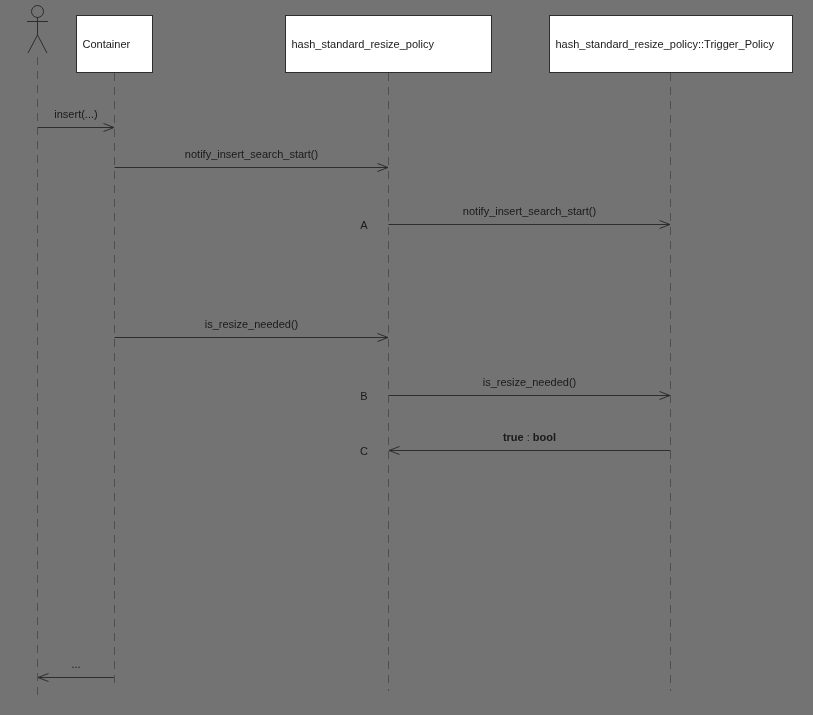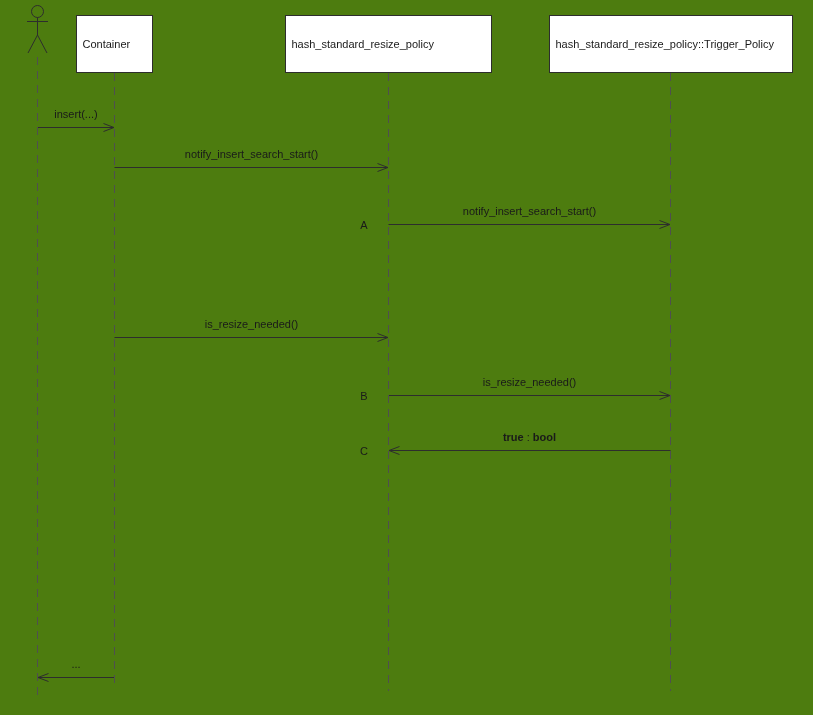--- a/index.html
+++ b/index.html
@@ -1,20 +1,20 @@
 <!DOCTYPE html>
 <html><head>
 <meta charset="utf-8">
 <style>
   html, body { margin: 0; padding: 0; background: #ffffff; }
   .canvas {
     position: relative;
     width: 813px;
     height: 715px;
-    background: #4d7c0f;
+    background: #737373;
     overflow: hidden;
   }
   svg { display: block; }
   svg text {
     font-family: "Liberation Sans", sans-serif;
     font-size: 11px;
   }
   .shapes  { fill: none; stroke-width: 1; }
   .lifelines line { stroke-width: 1; stroke-dasharray: 8 6; }
   .labels text { stroke: none; }

